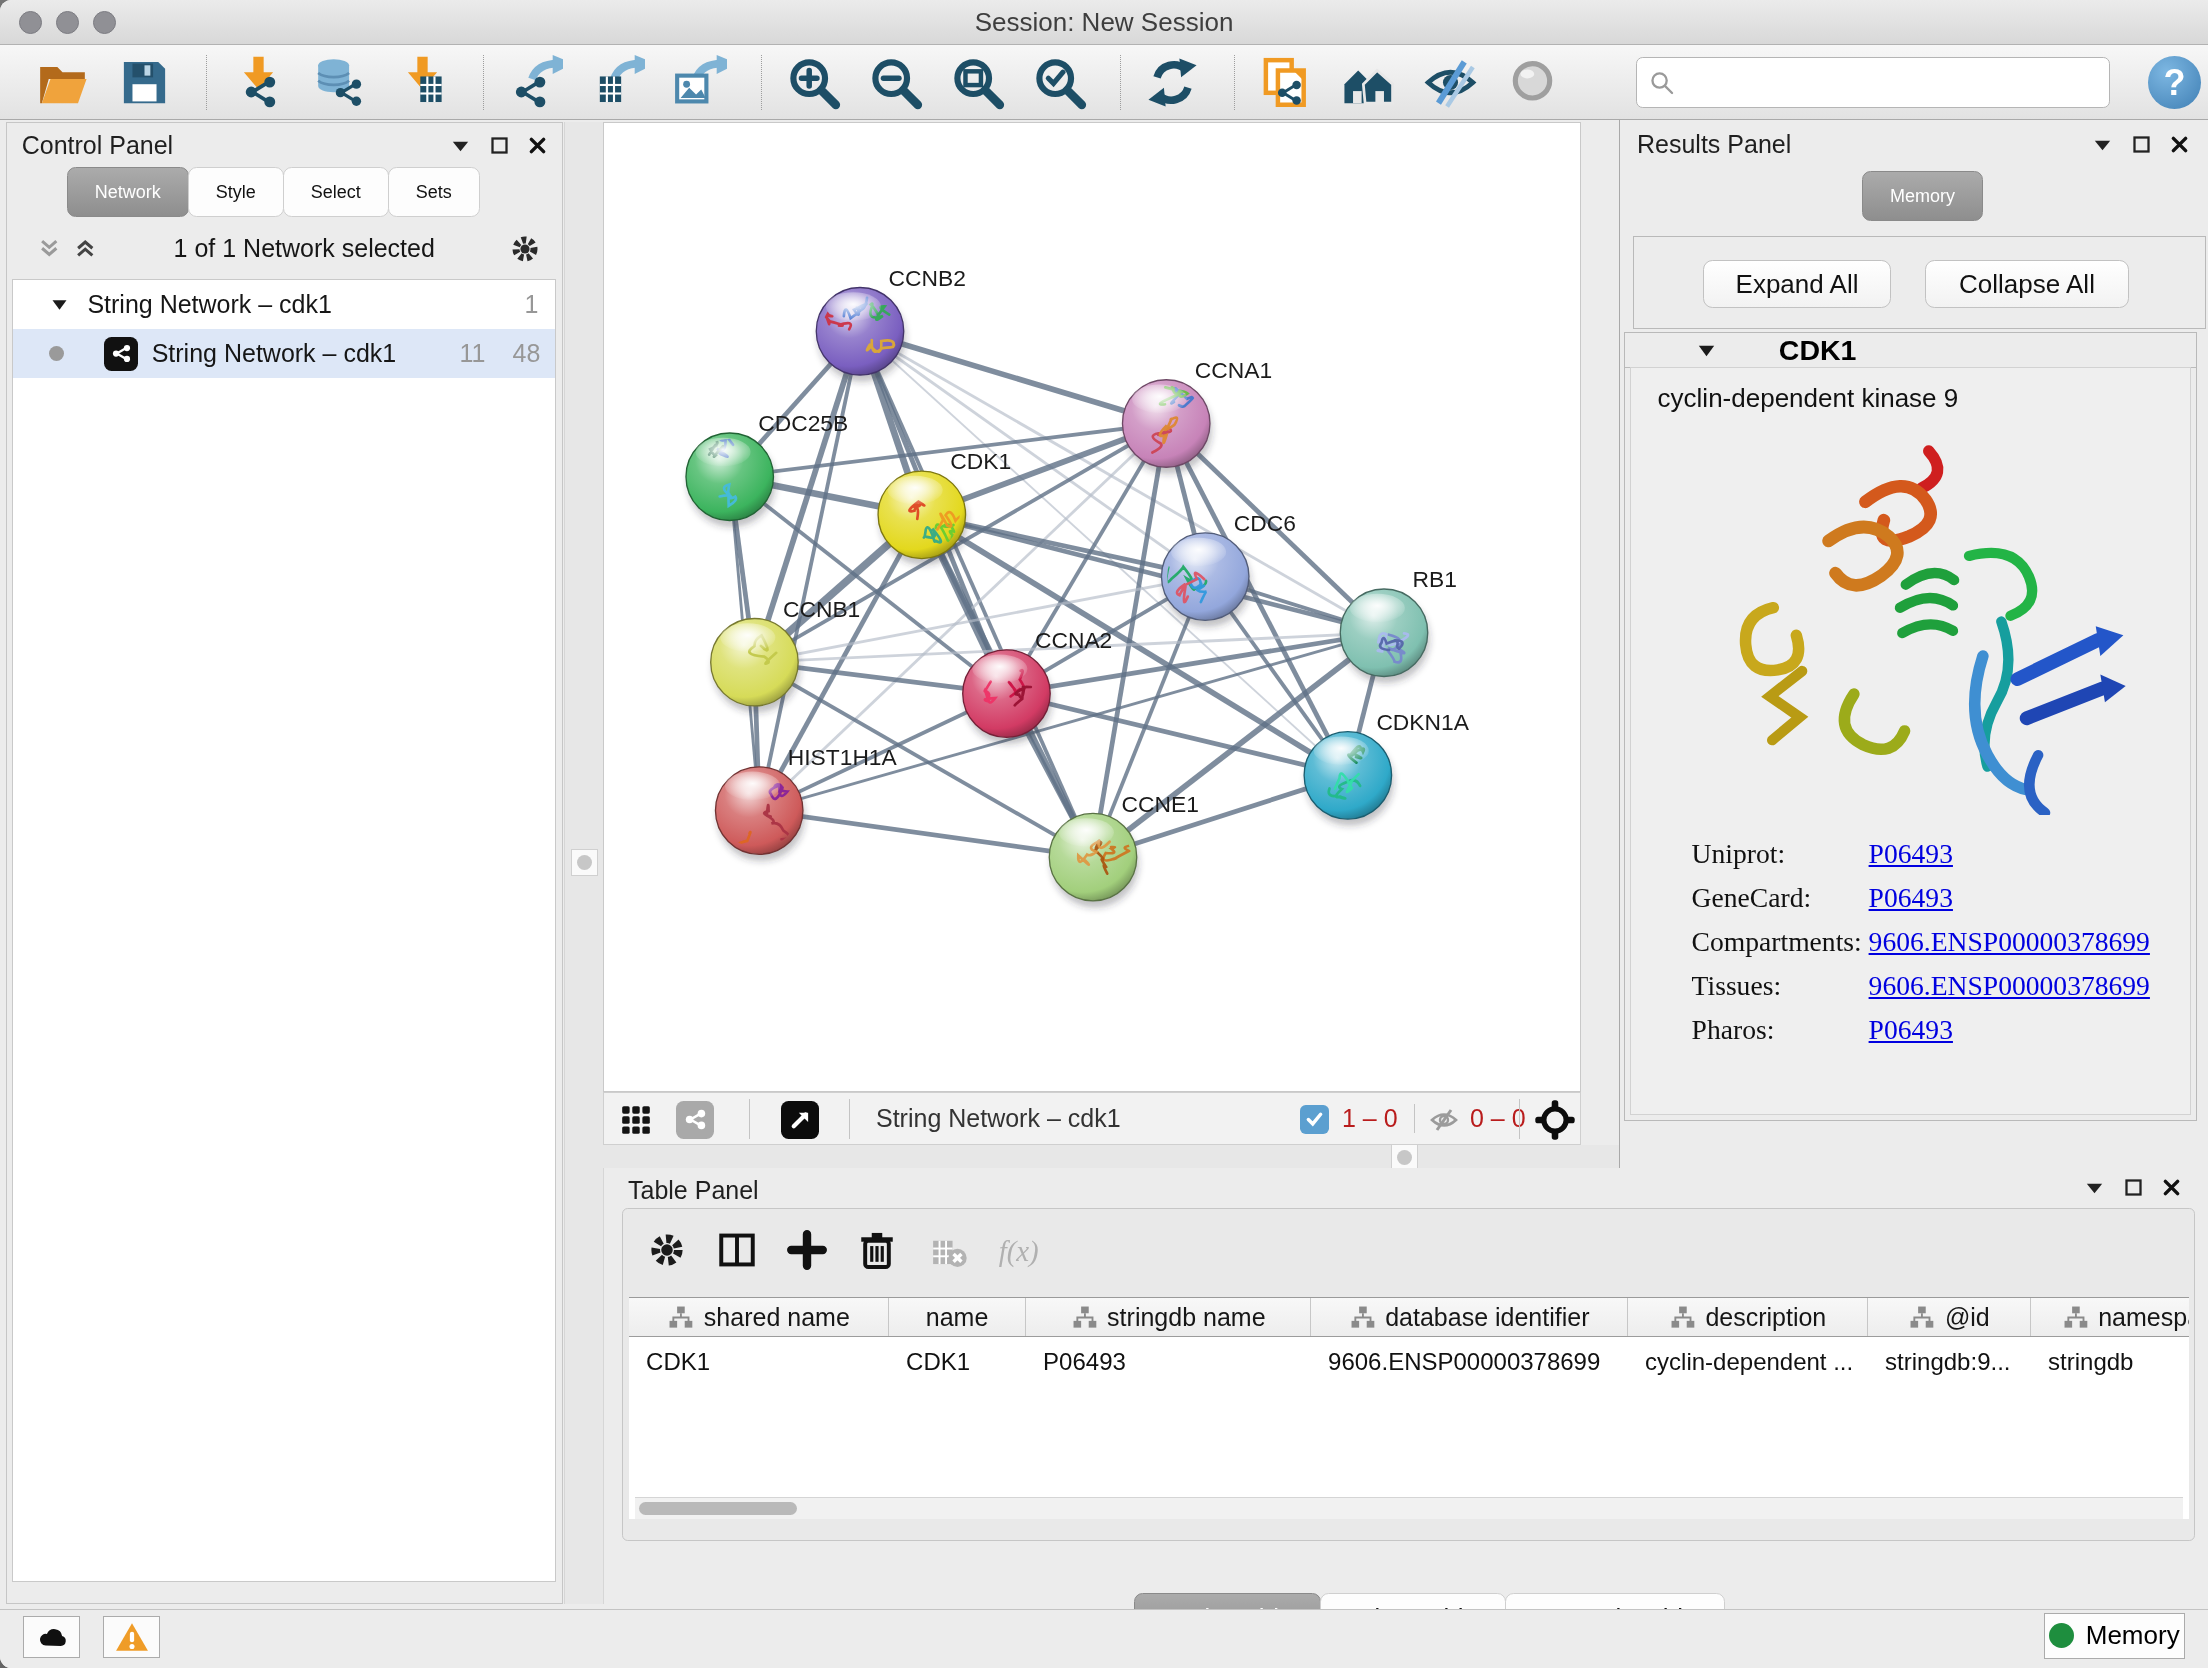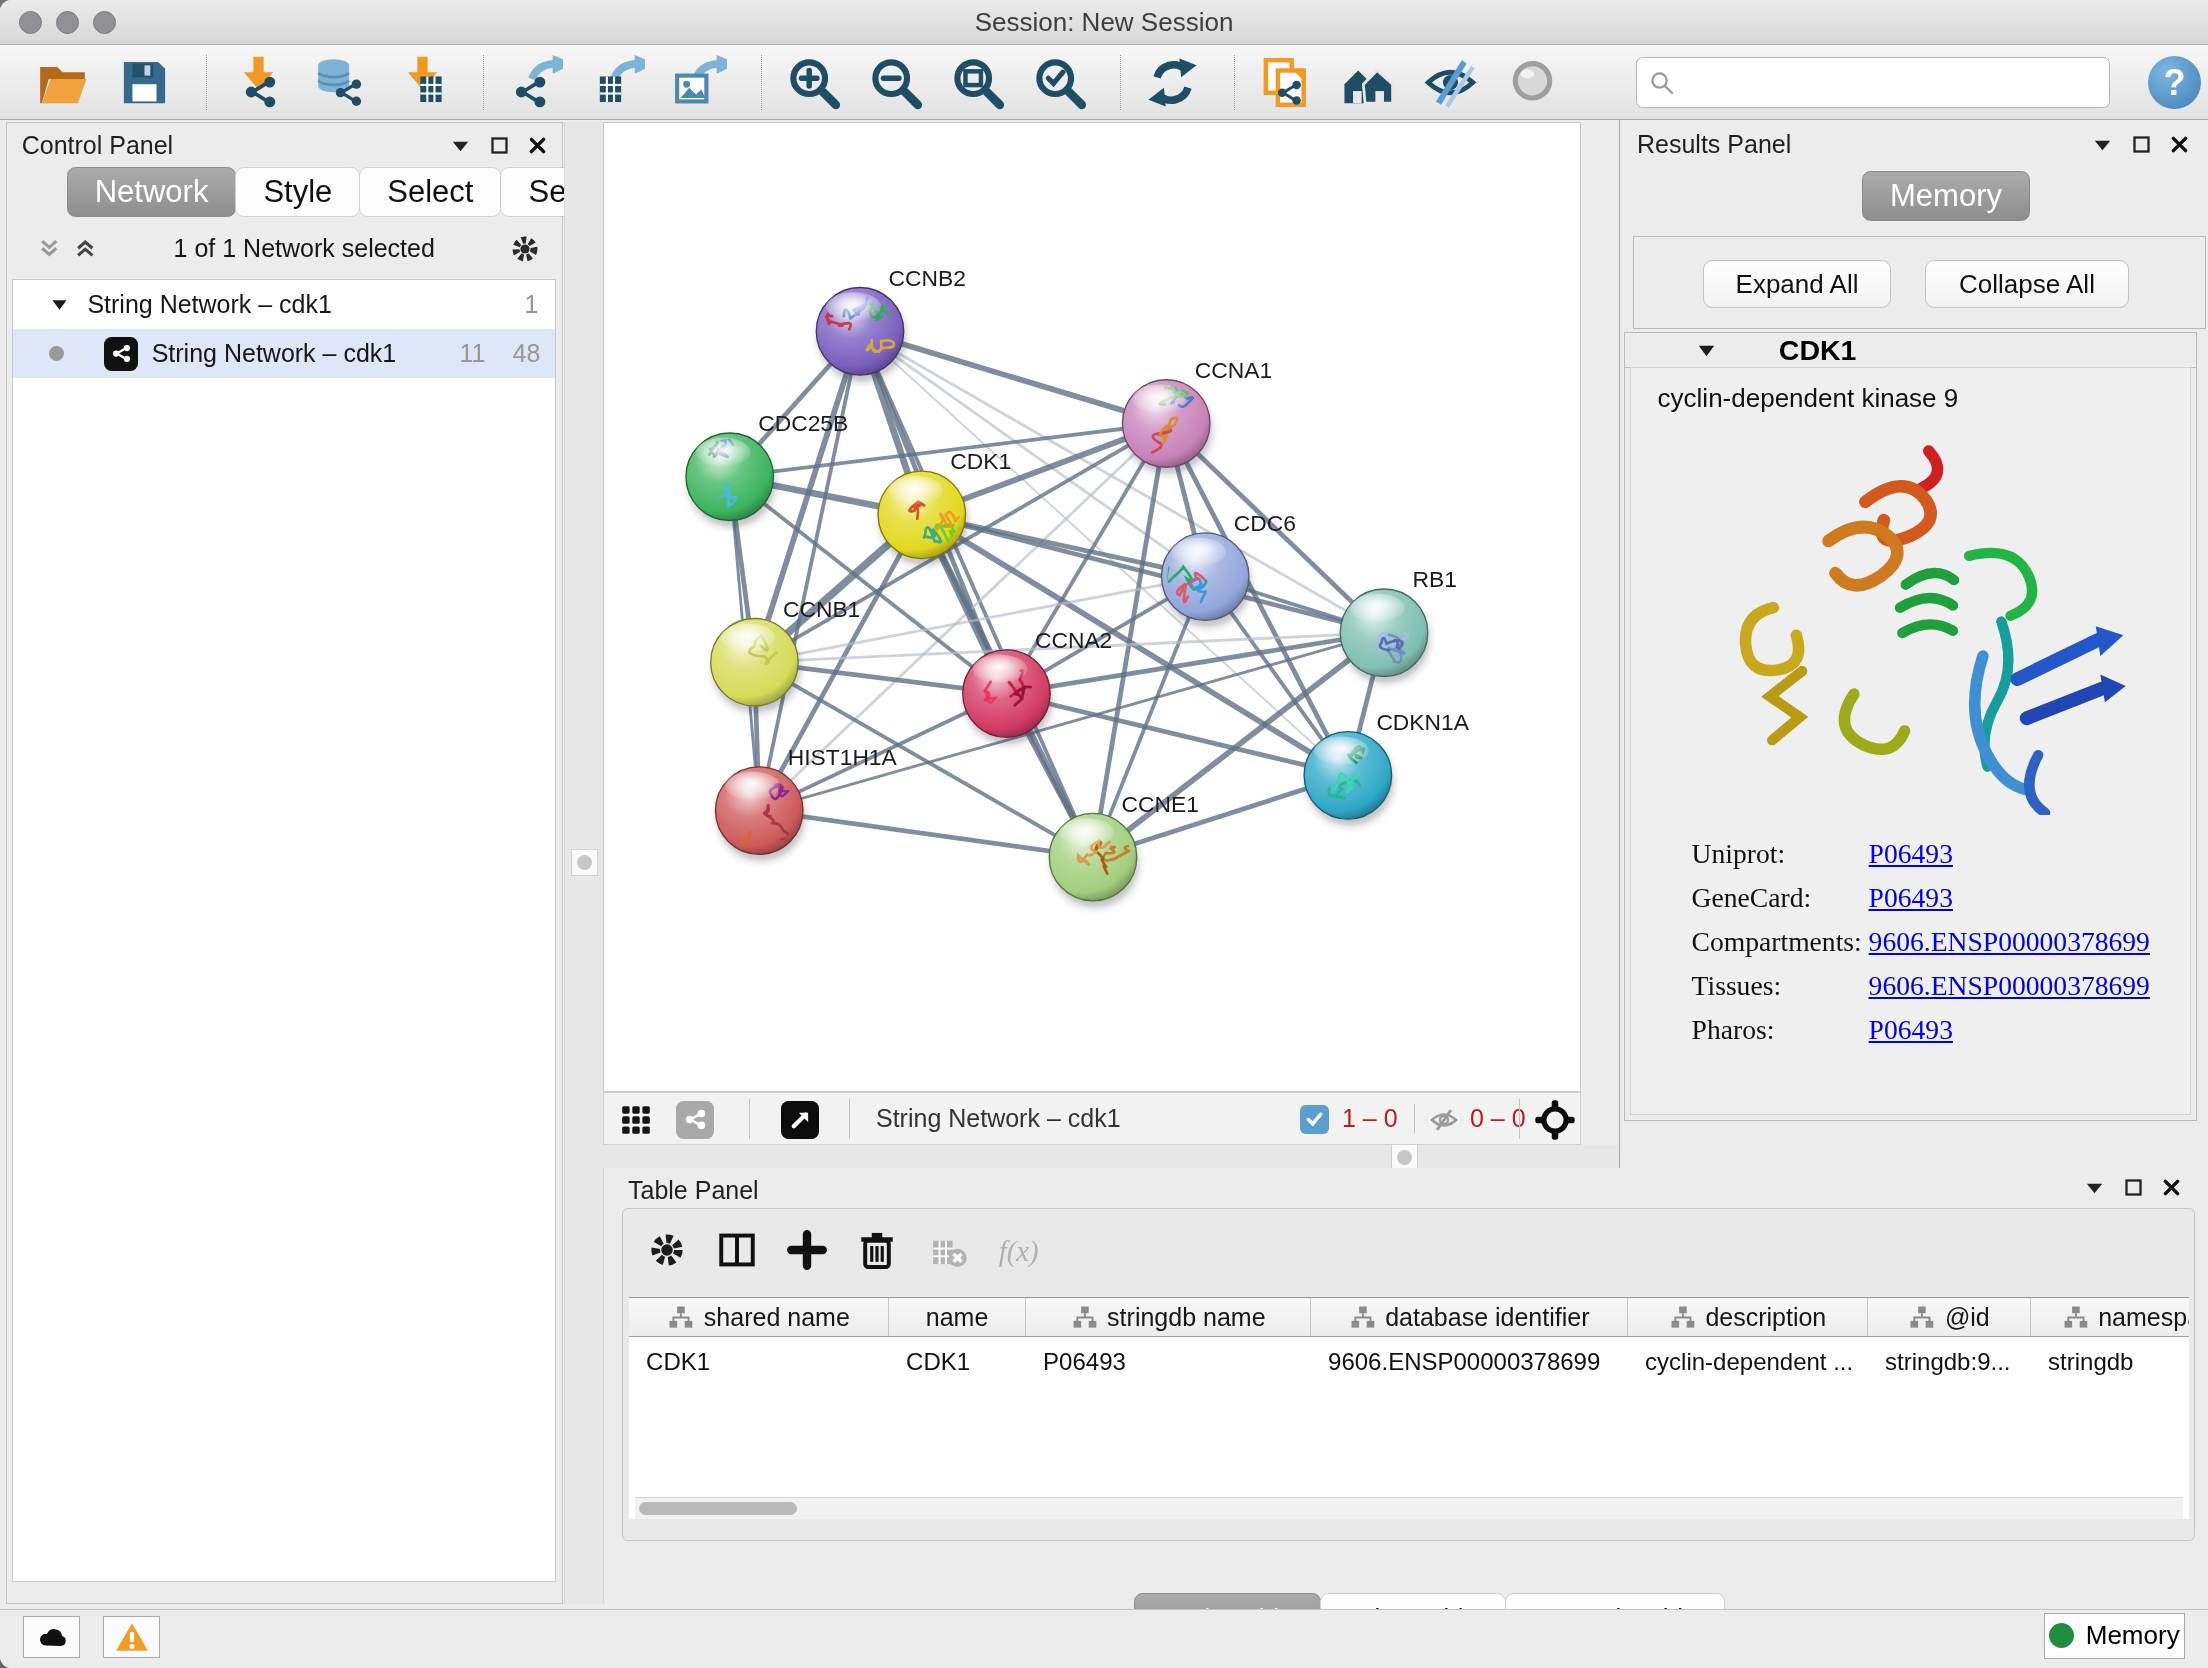--- a/index.html
+++ b/index.html
@@ -13,21 +13,21 @@
   #toolbar{left:0;top:45px;width:2208px;height:75px;background:linear-gradient(#f7f7f7,#e2e2e2);border-bottom:1px solid #a9a9a9;display:flex;align-items:center;padding-left:34px;box-sizing:border-box;}
   .tbtn{width:57px;height:57px;margin-right:25px;display:flex;align-items:center;justify-content:center;border-radius:7.6px;}
   .tsep{height:55px;border-left:1.9px dotted #9d9d9d;margin:0 23px 0 7.6px;}
   #search-wrap{position:absolute;left:1636px;top:12.4px;width:472px;height:49px;background:#fff;border:1px solid #b5b5b5;border-radius:6.7px;}
   #search-input{position:absolute;left:49px;top:3.8px;width:409px;height:40px;border:none;outline:none;font-size:25px;background:transparent;}
   #search-glyph{position:absolute;left:11.4px;top:10.5px;}
   #help-btn{left:2148px;top:10.5px;width:53px;height:53px;border-radius:50%;background:radial-gradient(circle at 35% 30%,#7db7e2,#3f7fb4);color:#fff;font-size:36px;font-weight:bold;text-align:center;line-height:53px;}
   
   .panel-title{font-size:25px;color:#1f1f1f;}
   .win-ctl{display:flex;gap:17px;align-items:center;}
-  .tab{height:48px;line-height:48px;padding:0 27px;background:#fdfdfd;border:1px solid #cfcfcf;color:#111;font-size:31px;border-radius:8.6px;margin-left:-1px;}
+  .tab{height:48px;line-height:48px;padding:0 27px;background:#fdfdfd;border:1px solid #cfcfcf;color:#111;font-size:18px;border-radius:8.6px;margin-left:-1px;}
   .tab.active{background:linear-gradient(#ababab,#8e8e8e);color:#fff;border-color:#8a8a8a;}
   
   #control-panel{left:5.7px;top:122px;width:557px;height:1482px;background:#ececec;border:1px solid #c6c6c6;box-sizing:border-box;}
   #cp-head{left:15px;top:7.6px;}
   #cp-tabs{left:61px;top:44px;display:flex;}
   #cp-status{left:0;top:99px;width:555px;height:53px;display:flex;align-items:center;}
   #cp-tree{left:5.7px;top:156px;width:544px;height:1303px;background:#fff;border:1px solid #c9c9c9;box-sizing:border-box;}
   .tree-row{position:relative;width:100%;height:49px;display:flex;align-items:center;font-size:25px;color:#161616;}
   .tree-row.sel{background:#dde7f7;}
   .count{position:absolute;color:#979797;}

